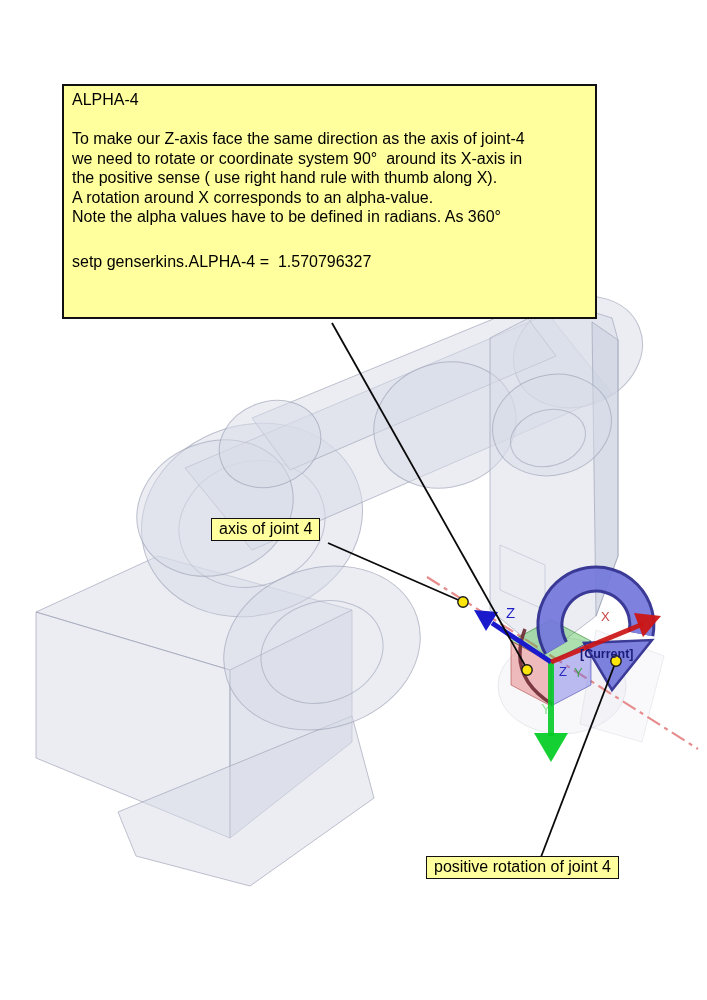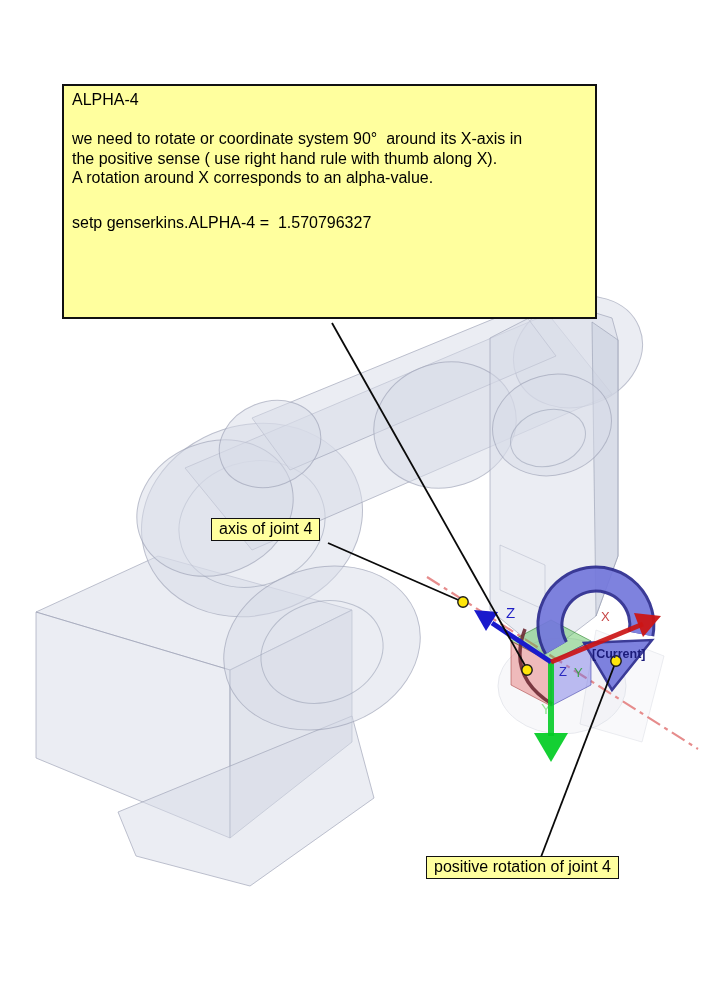--- a/index.html
+++ b/index.html
@@ -22,21 +22,21 @@
   .nline{white-space:pre;}
   .gap{height:19.5px;}
   .cmd{white-space:pre;margin-top:25px;}
   .callout{
     position:absolute;background:#ffff9e;border:1.5px solid #111;
     padding:1px 7px 2px 7px;font-size:16px;color:#000;white-space:pre;
   }
   .axis-letter{position:absolute;font-weight:normal;}
   .current-tag{
     position:absolute;left:580px;top:647px;
-    font-size:12.5px;font-weight:bold;color:#1b1b7a;white-space:pre;margin-left:12px;
+    font-size:12.5px;font-weight:bold;color:#1b1b7a;white-space:pre;
   }
 </style>
 </head>
 <body>
 
 <div id="stage">
 
   <svg id="scene" width="707" height="1000" viewBox="0 0 707 1000">
 
     <g>
@@ -107,23 +107,25 @@
     <g stroke="#1a1a1a" stroke-width="1.4">
       <circle cx="463" cy="602" r="5.2" fill="#ffe60a"></circle>
       <circle cx="527" cy="670" r="5.2" fill="#ffe60a"></circle>
       <circle cx="616" cy="661" r="5.2" fill="#ffe60a"></circle>
     </g>
   </svg>
 
   <div class="note">
     <div class="nline">ALPHA-4</div>
     <div class="gap"></div>
+    <div class="nline">To make our Z-axis face the same direction as the axis of joint-4</div>
     <div class="nline">we need to rotate or coordinate system 90°  around its X-axis in</div>
     <div class="nline">the positive sense ( use right hand rule with thumb along X).</div>
     <div class="nline">A rotation around X corresponds to an alpha-value.</div>
+    <div class="nline">Note the alpha values have to be defined in radians. As 360°</div>
     <div class="cmd">setp genserkins.ALPHA-4 =  1.570796327</div>
   </div>
 
   <div class="callout" style="left:211px;top:518px;">axis of joint 4</div>
   <div class="callout" style="left:426px;top:856px;">positive rotation of joint 4</div>
 
   <div class="current-tag">[Current]</div>
   <div class="axis-letter" style="left:506px;top:604px;font-size:15px;color:#2020c5;">Z</div>
   <div class="axis-letter" style="left:601px;top:609px;font-size:13px;color:#c03030;opacity:.9;">X</div>
   <div class="axis-letter" style="left:541px;top:700px;font-size:15px;color:#33cc33;opacity:.5;">Y</div>

